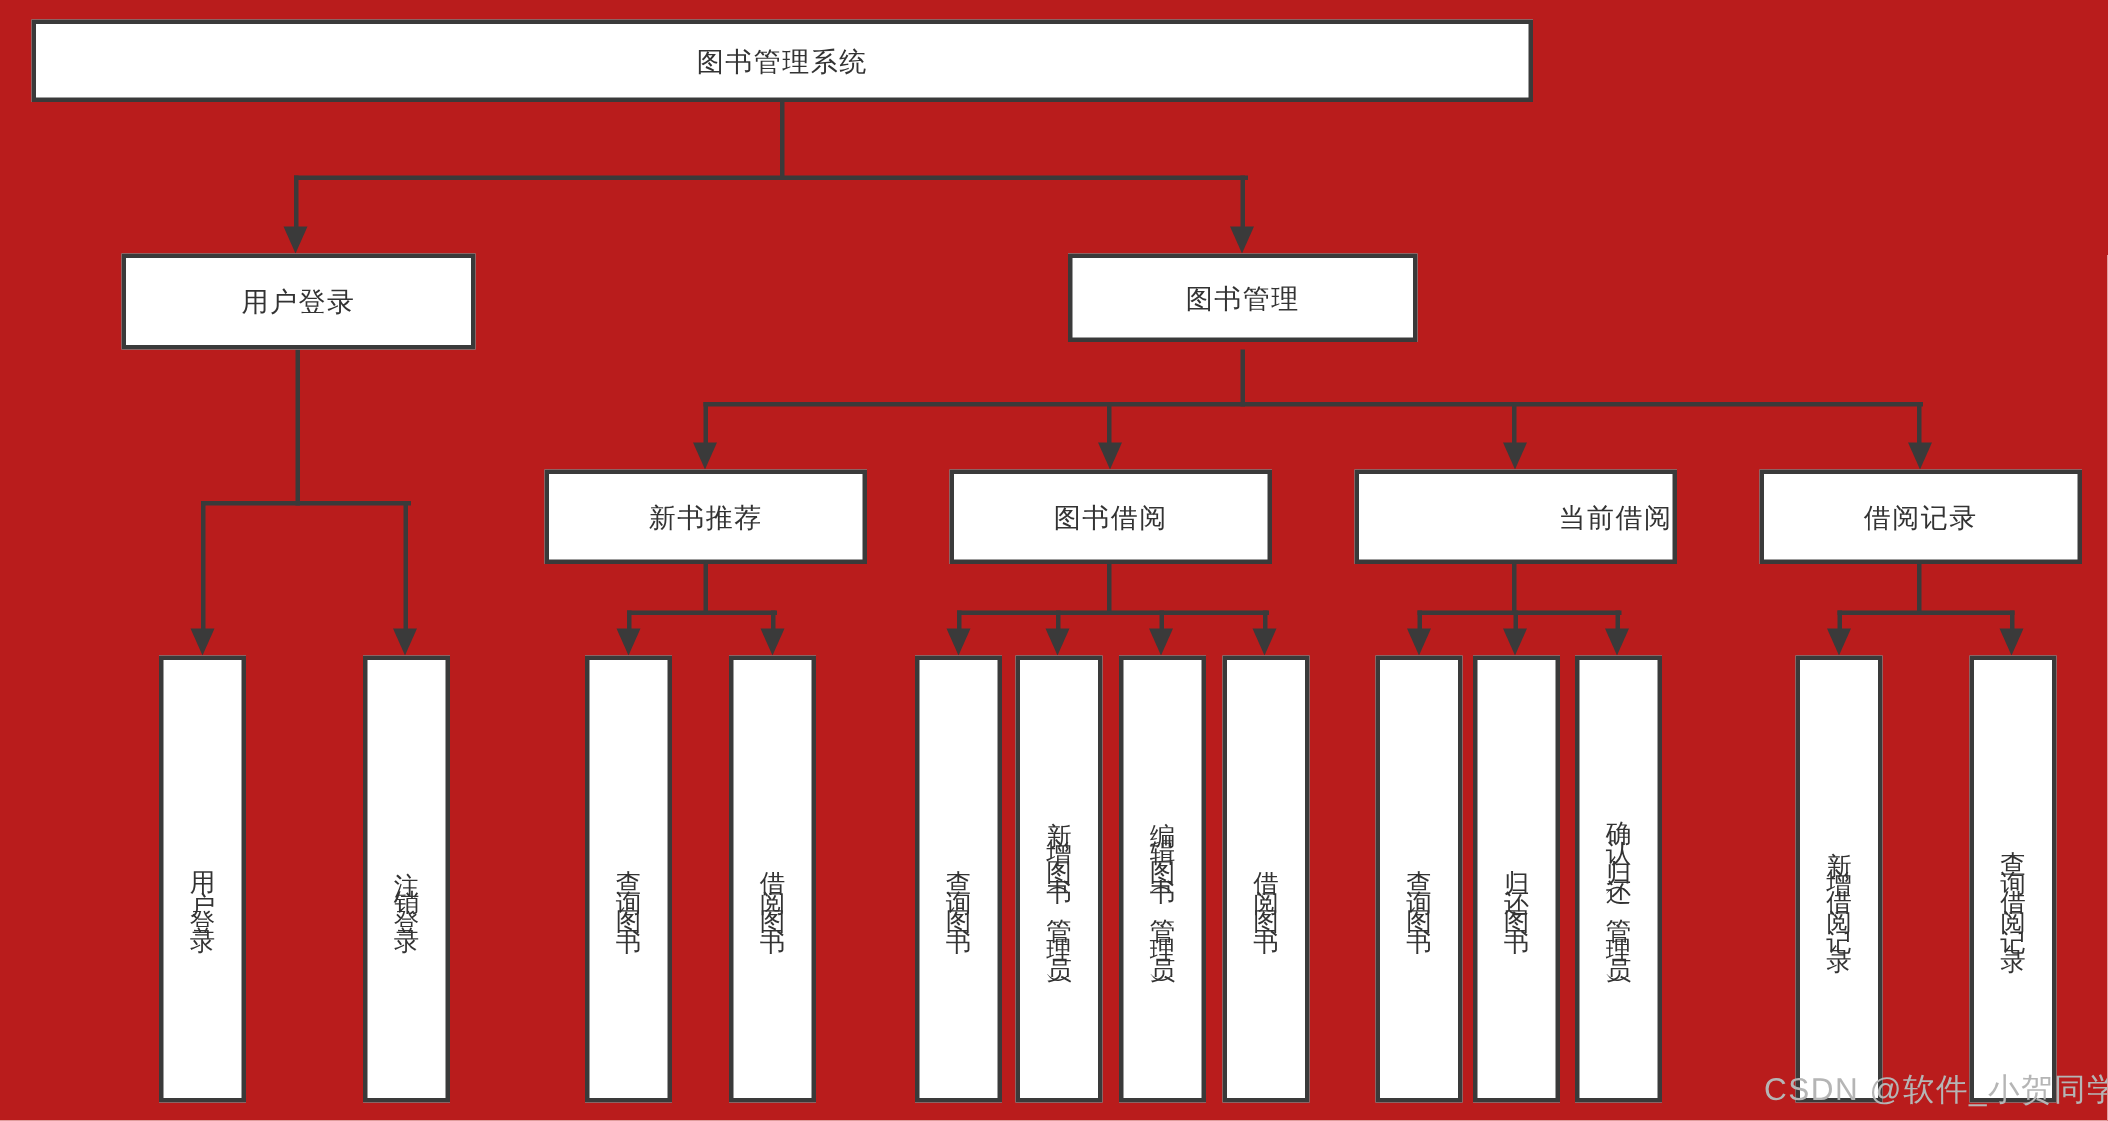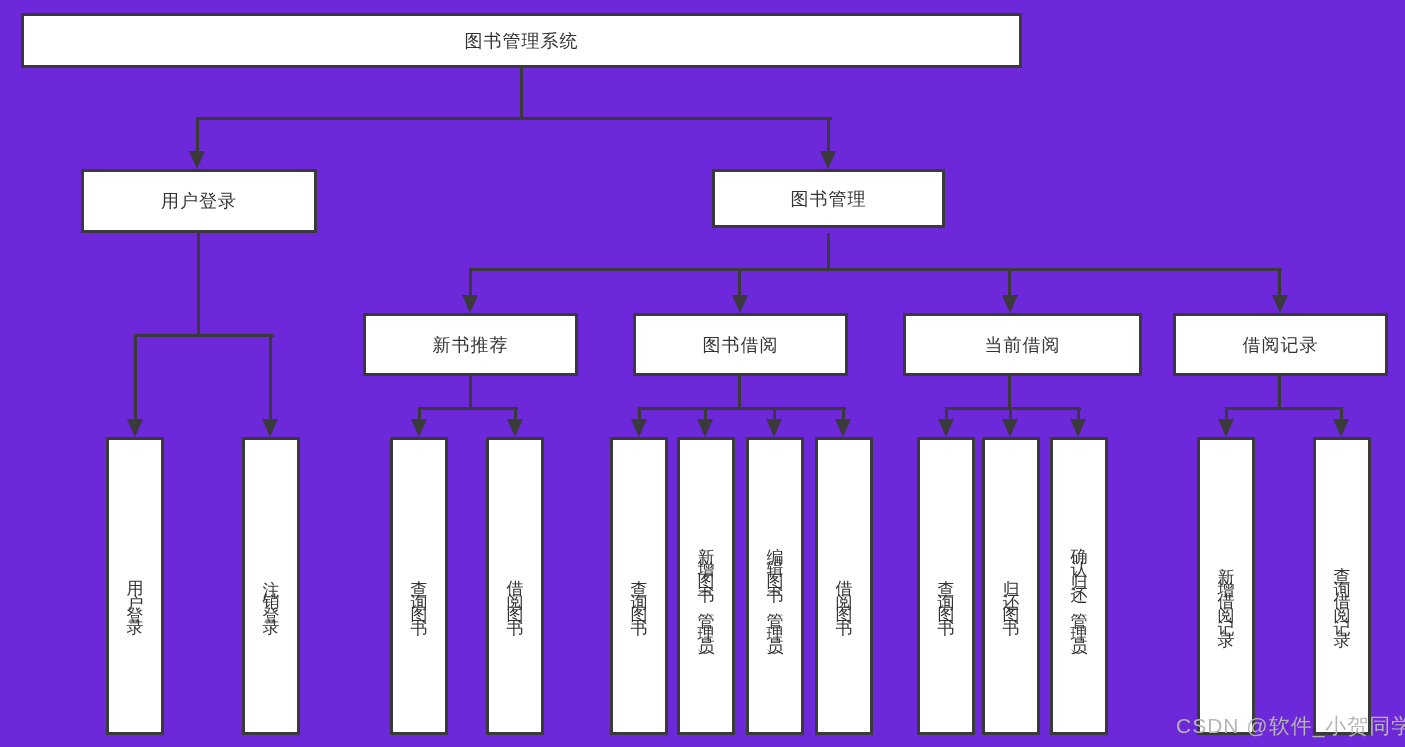--- a/index.html
+++ b/index.html
@@ -1,17 +1,17 @@
 <!DOCTYPE html>
 <html><head>
 <meta charset="utf-8">
 <style>
   html,body{margin:0;padding:0;background:#ffffff;}
   .stage{
-    position:relative;width:1405px;height:747px;background:#6d28d9;overflow:hidden;
+    position:relative;width:1405px;height:747px;background:#b91c1c;overflow:hidden;
     font-family:"Liberation Sans","DejaVu Sans",sans-serif;color:#333333;
   }
   .box{
     position:absolute;box-sizing:border-box;border:3px solid #3a3a3a;background:#ffffff;
     display:flex;align-items:center;justify-content:center;text-align:center;
     font-size:18px;letter-spacing:1px;color:#333333;z-index:2;
   }
   .vbox{font-size:17px;}
   .vtext{
     writing-mode:vertical-rl;text-orientation:mixed;letter-spacing:13px;
@@ -68,21 +68,21 @@
   <div class="ar" style="left:732px;top:295px;"></div>
   <div class="ar" style="left:1002px;top:295px;"></div>
   <div class="ar" style="left:1272px;top:295px;"></div>
 
   <div class="box" style="left:633px;top:313px;width:215px;height:63px;">
     <span>图书借阅</span>
   </div>
   <div class="box" style="left:363px;top:313px;width:215px;height:63px;">
     <span>新书推荐</span>
   </div>
-  <div class="box" style="left:903px;top:313px;width:239px;height:63px;">
+  <div class="box" style="left:903px;top:313px;width:215px;height:63px;justify-content:flex-end;">
     <span>当前借阅</span>
   </div>
   <div class="box" style="left:1173px;top:313px;width:215px;height:63px;">
     <span>借阅记录</span>
   </div>
 
   <div class="ln" style="left:469px;top:376px;width:3px;height:33px;"></div>
   <div class="ln" style="left:418px;top:407px;width:100px;height:3px;"></div>
   <div class="ln" style="left:418px;top:407px;width:3px;height:14px;"></div>
   <div class="ln" style="left:514px;top:407px;width:3px;height:14px;"></div>

